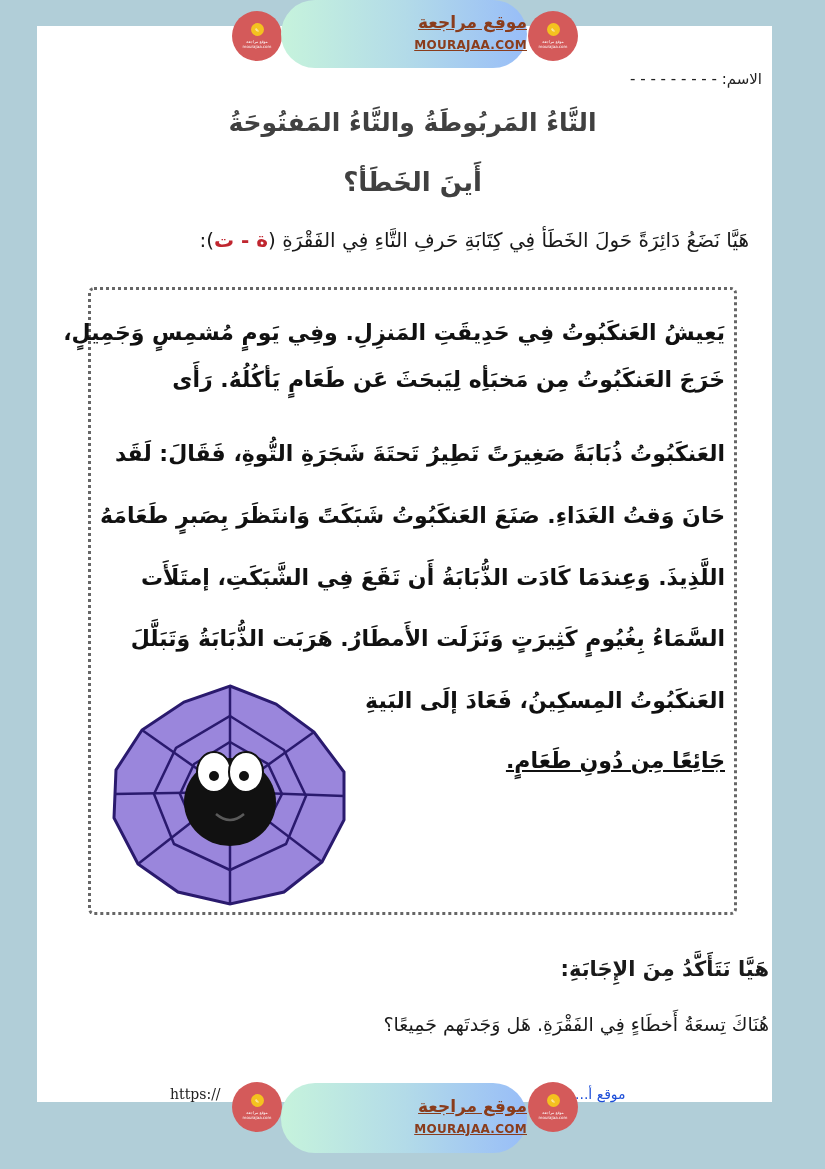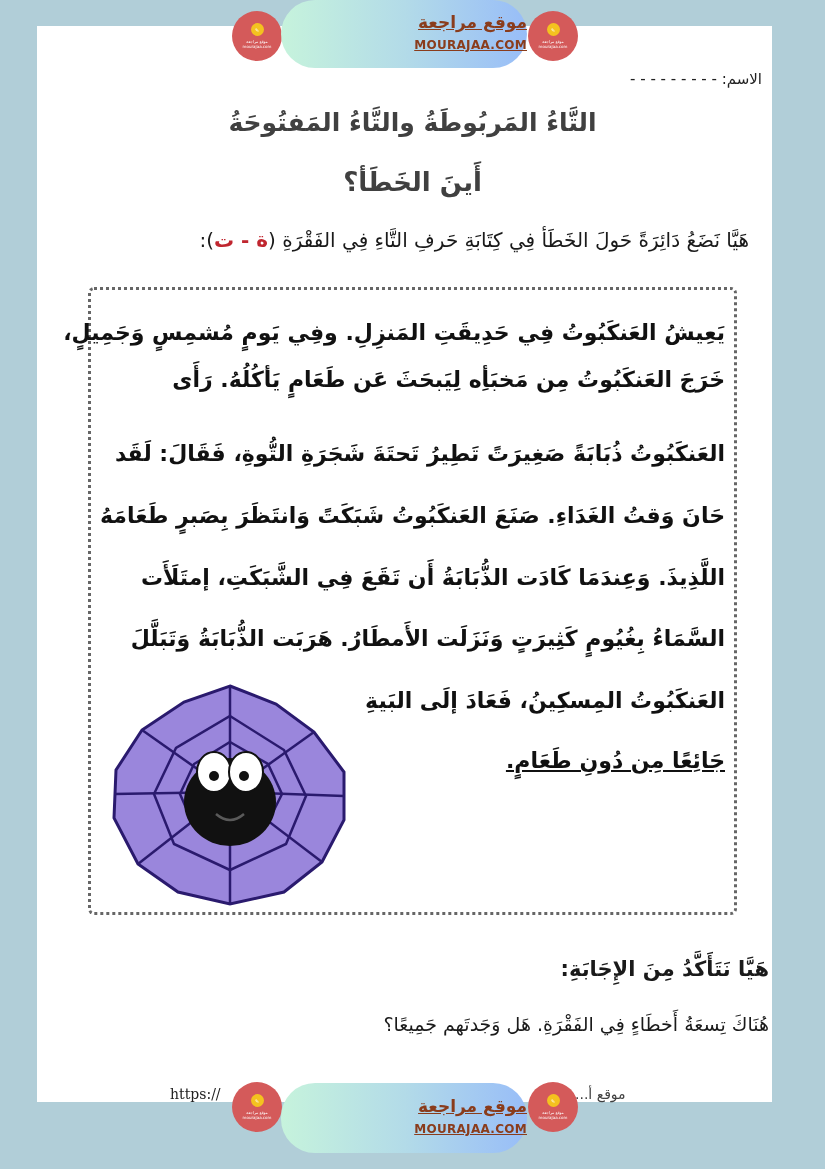--- a/index.html
+++ b/index.html
@@ -67,21 +67,21 @@
   }
   .check-text {
     position: absolute; right: 56px; top: 1013px; direction: rtl; font-size: 19px;
     color: #1a1a1a;
   }
   .footer-url {
     position: absolute; left: 170px; top: 1086px; font-size: 14px; color: #222;
     font-family: "DejaVu Serif", serif;
   }
   .footer-ar {
-    position: absolute; left: 575px; top: 1086px; font-size: 14px; color: #404040; direction: rtl;
+    position: absolute; left: 575px; top: 1086px; font-size: 14px; color: #1d4ed8; direction: rtl;
   }
 </style>
 </head>
 <body>
 
 <div class="page"></div>
 
 <div class="badge" style="left:232px; top:11px;">
   <div class="logo">✎</div>
   <div class="tiny">موقع مراجعة mourajaa.com</div>

